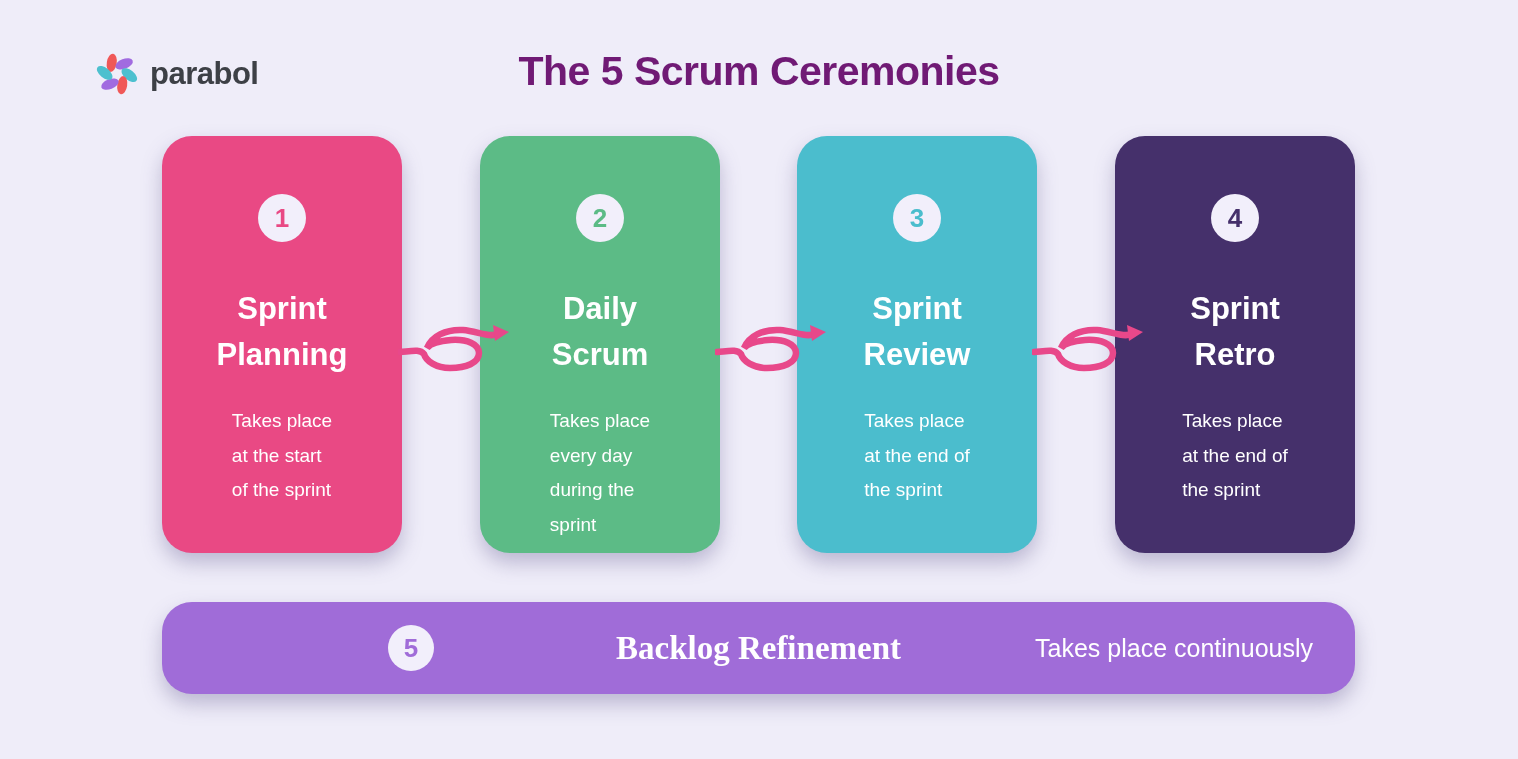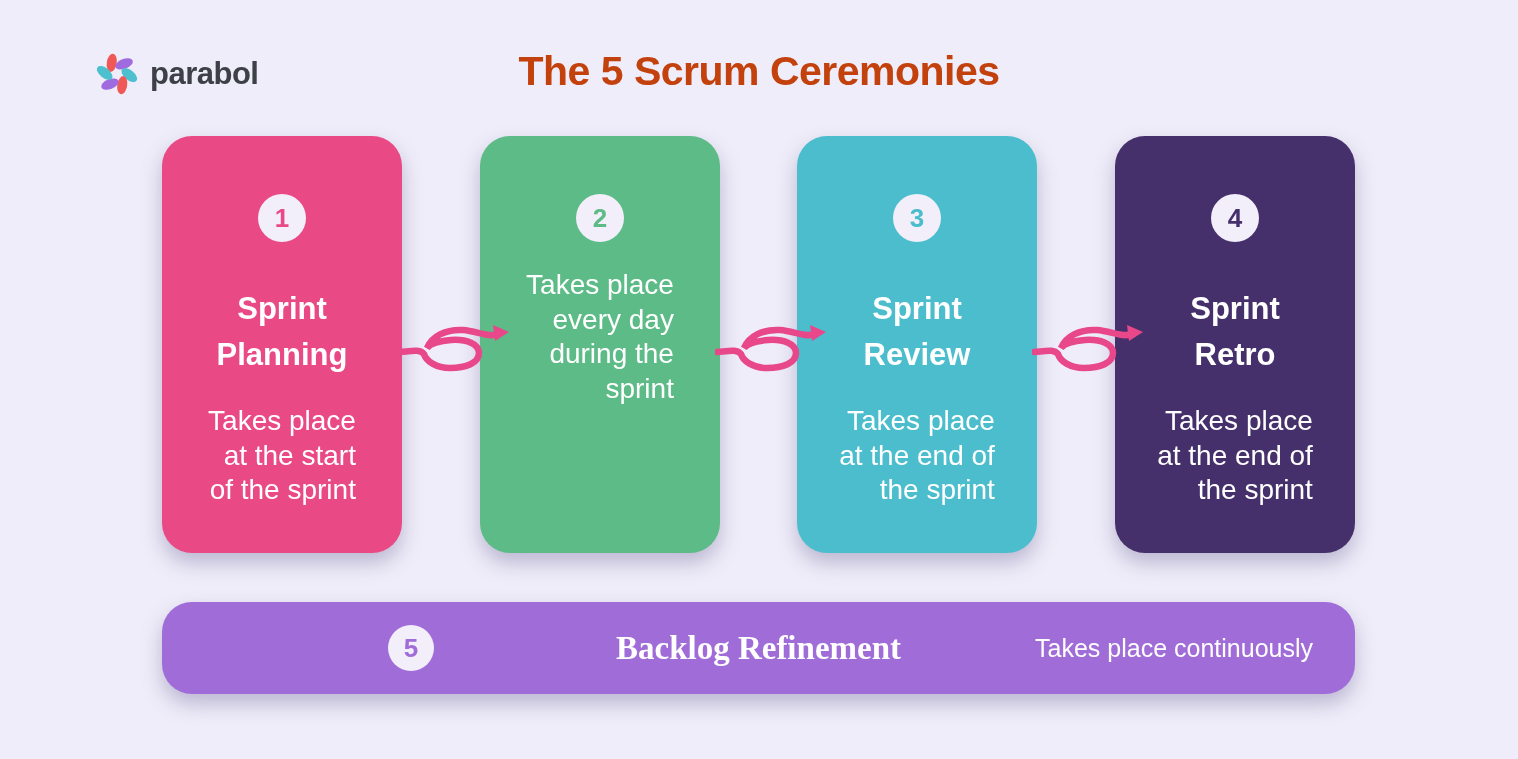--- a/index.html
+++ b/index.html
@@ -5,42 +5,42 @@
   html,body{margin:0;padding:0;background:#efedf9;}
   .canvas{
     position:relative;width:1518px;height:755px;background:#efedf9;
     font-family:"Liberation Sans", sans-serif;overflow:hidden;
   }
   
   .logo{position:absolute;left:95px;top:52px;display:flex;align-items:center;gap:11px;}
   .logo-text{font-size:31px;font-weight:700;color:#3d4046;letter-spacing:-0.5px;}
   .page-title{
     position:absolute;left:0;top:48px;width:100%;margin:0;text-align:center;
-    font-size:41px;font-weight:700;color:#c2410c;letter-spacing:-0.5px;
+    font-size:41px;font-weight:700;color:#701a75;letter-spacing:-0.5px;
   }
   
   .cards-row{position:absolute;left:162px;top:136px;width:1193px;height:417px;}
   .card{
     position:absolute;top:0;width:240px;height:417px;border-radius:30px;
     display:flex;flex-direction:column;align-items:center;
     box-shadow:0 10px 20px rgba(93,82,138,0.35);color:#ffffff;
   }
   .card-1{left:0;}  .card-2{left:318px;}  .card-3{left:635px;}  .card-4{left:953px;}
   .badge{
     width:48px;height:48px;border-radius:50%;background:#f2effb;margin-top:58px;
     display:flex;align-items:center;justify-content:center;
     font-size:26px;font-weight:700;flex:0 0 auto;
   }
   .card-title{
     margin:44px 0 0 0;font-size:31px;font-weight:700;line-height:46px;
     text-align:center;white-space:pre-line;
   }
   .card-desc{
-    margin:26px 0 0 0;font-size:28px;font-weight:400;line-height:34.5px;
-    text-align:right;white-space:pre-line;
+    margin:26px 0 0 0;font-size:19px;font-weight:400;line-height:34.5px;
+    text-align:left;white-space:pre-line;
   }
   
   .loop-arrow{position:absolute;top:185px;z-index:5;}
   .arrow-1{left:236px;} .arrow-2{left:553px;} .arrow-3{left:870px;}
   
   .banner{
     position:absolute;left:162px;top:602px;width:1193px;height:92px;border-radius:30px;
     box-shadow:0 10px 20px rgba(93,82,138,0.35);color:#ffffff;
   }
   .banner .badge{position:absolute;left:226px;top:23px;margin:0;width:46px;height:46px;}
@@ -82,20 +82,22 @@
 Planning</h2>
       <p class="card-desc">Takes place
 at the start
 of the sprint</p>
     </div>
 
     <div class="card card-2" style="background: rgb(92, 187, 134);">
       <div class="badge">
         <span style="color: rgb(92, 187, 134);">2</span>
       </div>
+      <h2 class="card-title">Daily
+Scrum</h2>
       <p class="card-desc">Takes place
 every day
 during the
 sprint</p>
     </div>
 
     <div class="card card-3" style="background: rgb(75, 189, 205);">
       <div class="badge">
         <span style="color: rgb(75, 189, 205);">3</span>
       </div>

